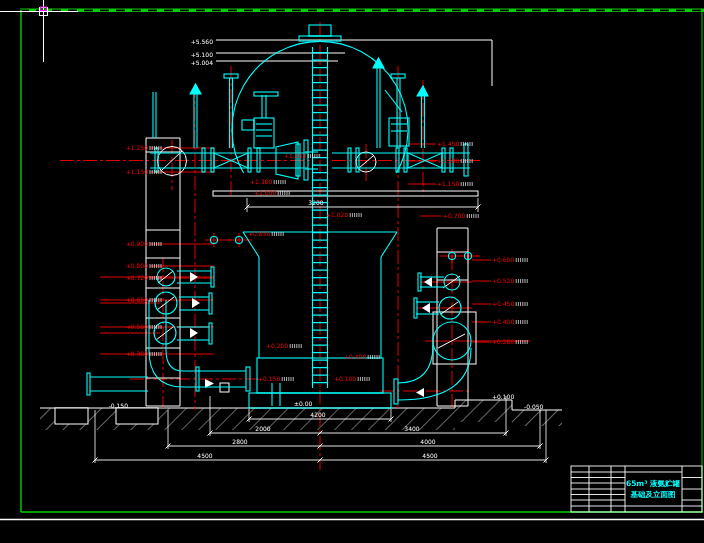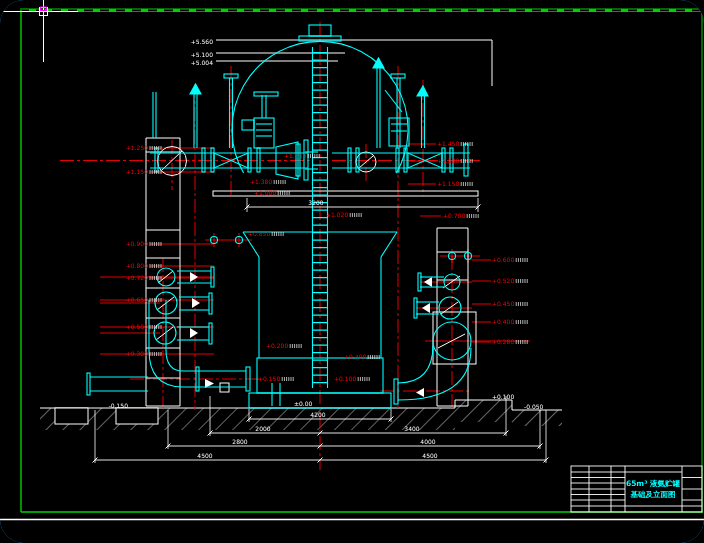--- a/index.html
+++ b/index.html
@@ -1,17 +1,17 @@
 <!DOCTYPE html>
 <html><head>
 <meta charset="utf-8">
 <style>
   html,body{margin:0;padding:0;background:#000;}
   body{font-family:"DejaVu Sans",sans-serif;}
-  .viewport{position:relative;width:704px;height:543px;background:#0ea5e9;overflow:hidden;border-radius:24px;}
+  .viewport{position:relative;width:704px;height:543px;background:#0ea5e9;overflow:hidden;}
   svg text{font-family:"DejaVu Sans",sans-serif;}
 </style>
 </head>
 <body>
 
 <div class="viewport">
 <svg id="cad" width="704" height="543" viewBox="0 0 704 543">
   <defs>
     <pattern id="hatch" width="12" height="12" patternUnits="userSpaceOnUse" patternTransform="rotate(45)">
       <line x1="0" y1="0" x2="0" y2="12" stroke="#ffffff" stroke-width="0.8"></line>

